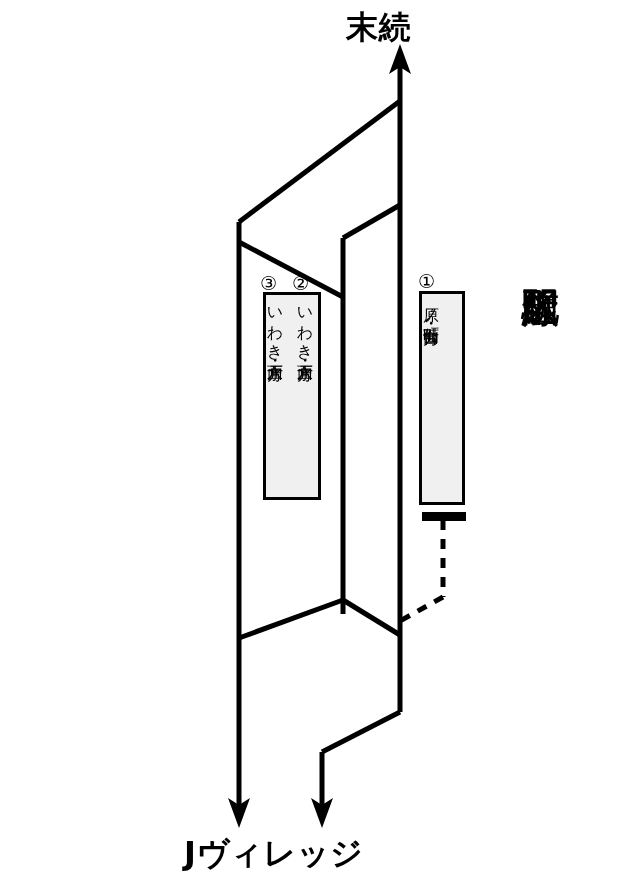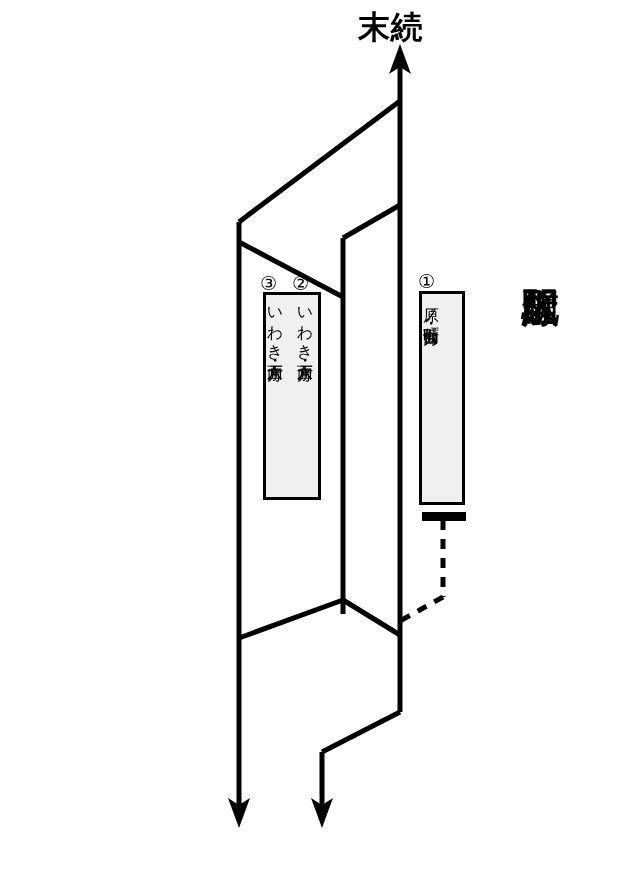--- a/index.html
+++ b/index.html
@@ -41,21 +41,21 @@
     position: absolute;
     left: 520px;
     top: 258px;
     font-size: 38px;
     line-height: 1.04;
     font-weight: 400;
   }
 
   #label-suetsugi {
     position: absolute;
-    left: 358px;
+    left: 346px;
     top: 6px;
     font-size: 32px;
     font-weight: 700;
     letter-spacing: 0.02em;
     white-space: nowrap;
   }
 
   #label-jvillage {
     position: absolute;
     left: 184px;
@@ -159,16 +159,17 @@
 
   <div class="track-number" id="track-num-3">③</div>
   <div class="track-number" id="track-num-2">②</div>
   <div class="track-number" id="track-num-1">①</div>
 
   <div class="platform-dest v-text" id="dest-3">いわき・水戸方面</div>
   <div class="platform-dest v-text" id="dest-2">いわき・水戸方面</div>
   <div class="platform-dest v-text" id="dest-1">原ノ町・仙台方面</div>
 
   <div id="label-suetsugi">末続</div>
+  <div id="label-jvillage">Jヴィレッジ</div>
 
   <div class="v-text" id="title-label">広野駅配線図</div>
 
 </div>
 
 </body></html>

